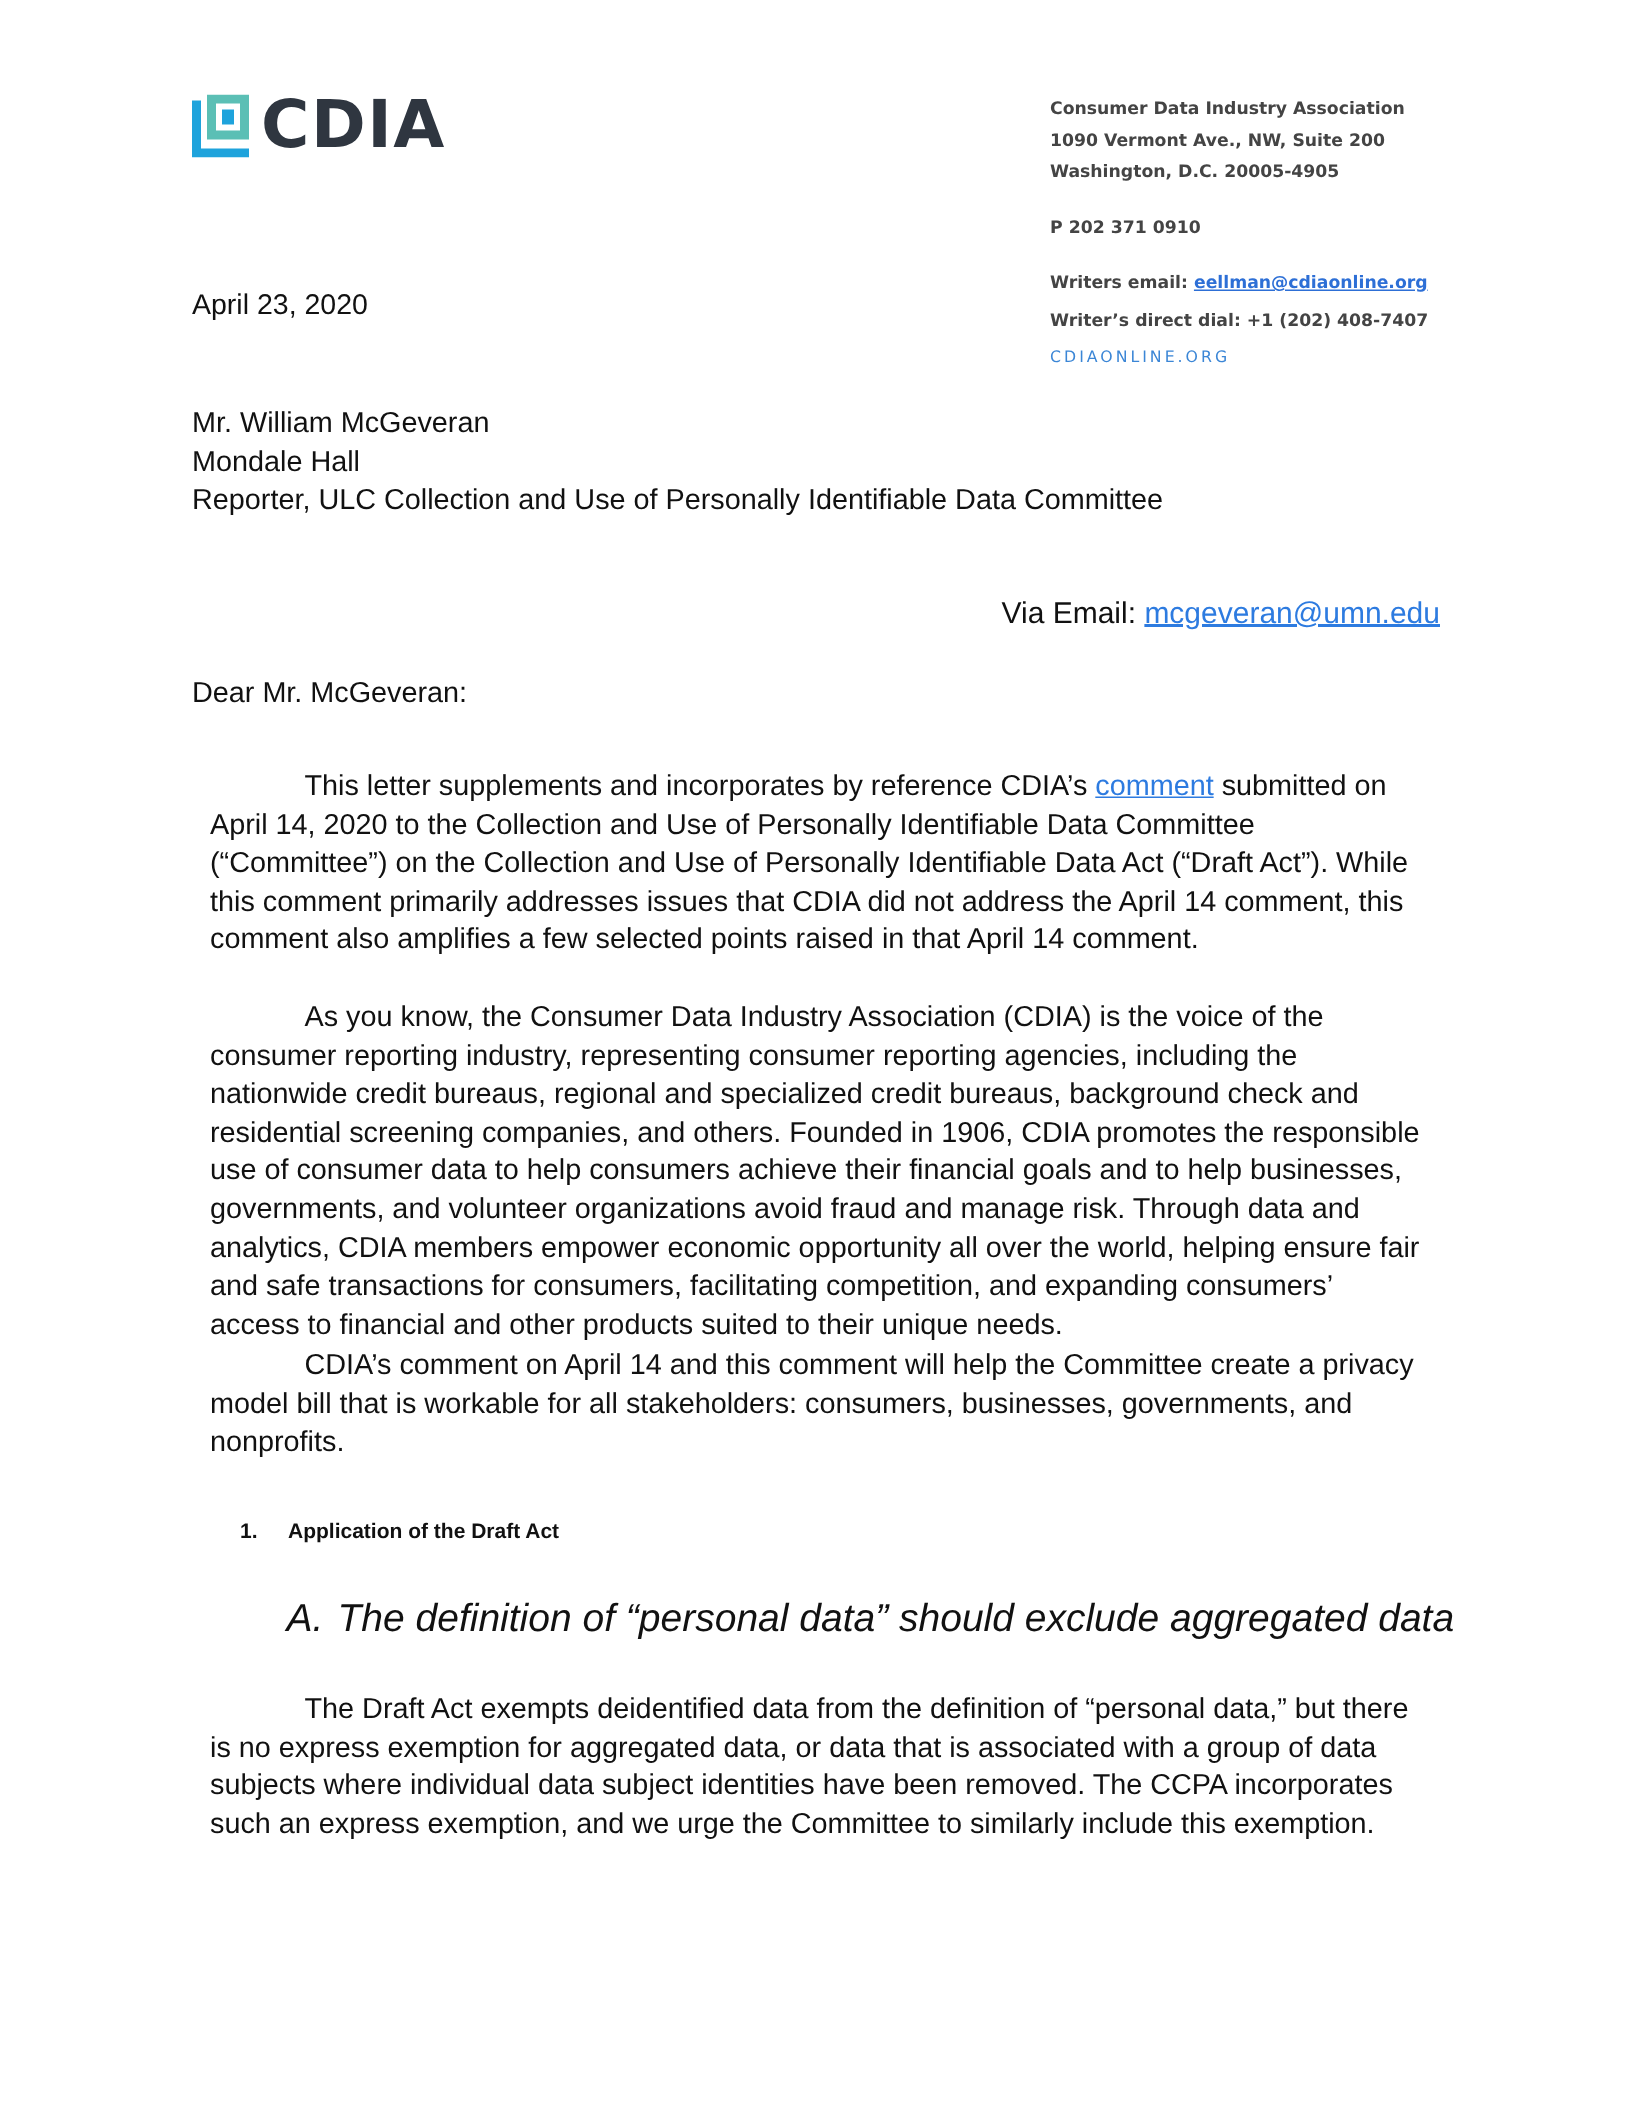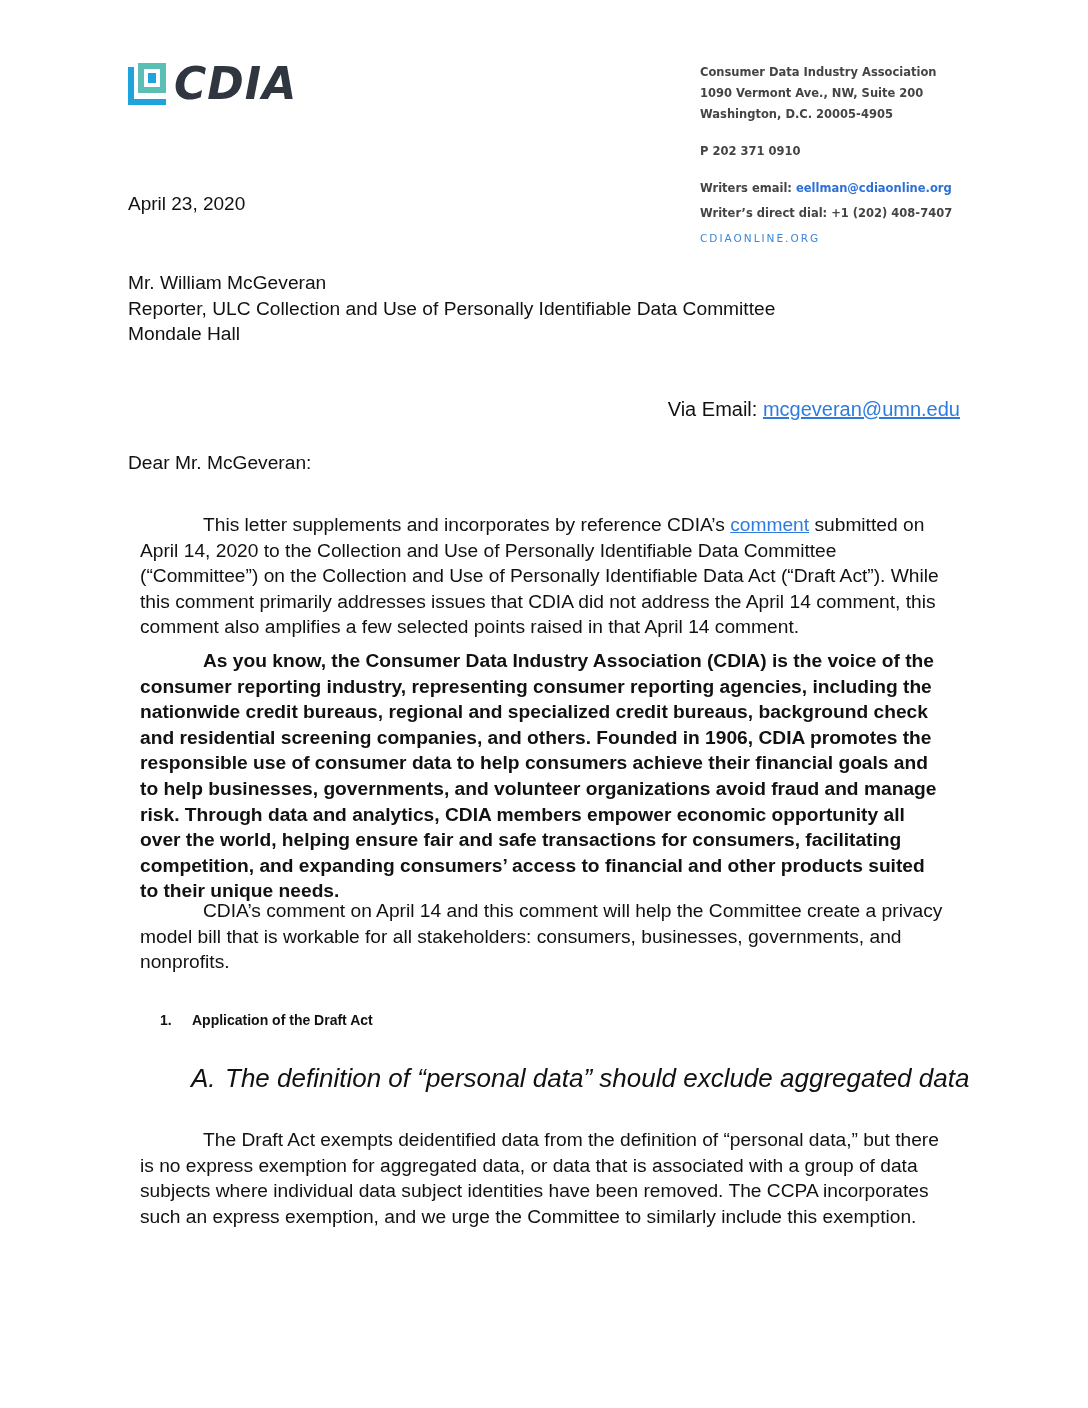--- a/index.html
+++ b/index.html
@@ -1,36 +1,36 @@
 <!DOCTYPE html>
 <html><head>
 <meta charset="utf-8">
 <style>
   html, body { margin: 0; padding: 0; background: #ffffff; }
   body { width: 1088px; height: 1408px; position: relative; overflow: hidden;
          font-family: "Liberation Sans", sans-serif; color: #111; }
-  .logo { position: absolute; left: 128px; top: 62px; height: 44px; display: flex; align-items: center; font-style: italic; }
+  .logo { position: absolute; left: 128px; top: 62px; height: 44px; display: flex; align-items: center; }
   .logo-mark { width: 38px; height: 42px; position: relative; margin-right: 8px; }
   .logo-text { font-family: "DejaVu Sans", sans-serif; font-weight: bold; font-size: 44px;
                color: #2f3640; letter-spacing: 1px; line-height: 44px; }
   .org { position: absolute; left: 700px; top: 62px; font-family: "DejaVu Sans", sans-serif;
          font-size: 11.5px; font-weight: bold; color: #444; }
   .org div { height: 21px; line-height: 21px; white-space: nowrap; }
   .org .gap { height: 16px; }
-  .org a { color: #2d6fd6; }
+  .org a { color: #2d6fd6; text-decoration: underline; }
   .org .site { color: #3b86d6; font-weight: normal; letter-spacing: 2px; font-size: 10.5px; }
   .date { position: absolute; left: 128px; top: 193px; font-size: 19px; }
   .letter { position: absolute; left: 128px; width: 832px; font-size: 19.2px; line-height: 25.6px; }
   .addr { top: 270px; }
   .via { position: absolute; right: 128px; top: 398px; font-size: 20px; }
   .link { color: #2d7be0; text-decoration: underline; }
   .salutation { top: 450px; }
   .para { text-indent: 63px; margin: 12px; }
   .p1 { top: 500px; }
-  .p2 { top: 636px; font-weight: bold; }
+  .p2 { top: 654px; }
   .p3 { top: 886px; }
   .h1 { position: absolute; left: 160px; top: 1012px; font-size: 14px; font-weight: bold; }
   .h1 .num { display: inline-block; width: 32px; }
   .h2 { position: absolute; left: 191px; top: 1063px; font-size: 26px; font-style: italic; }
   .h2 .num { display: inline-block; width: 34px; }
   .p4 { top: 1115px; }
   sup { font-size: 11px; }
 </style>
 </head>
 <body>
@@ -57,22 +57,22 @@
     <span>Writers email: </span><a>eellman@cdiaonline.org</a>
   </div>
   <div style="margin-top:4px">Writer’s direct dial: +1 (202) 408-7407</div>
   <div class="site" style="margin-top:4px">CDIAONLINE.ORG</div>
 </div>
 
 <div class="date">April 23, 2020</div>
 
 <div class="letter addr">
   <div>Mr. William McGeveran</div>
+  <div>Mondale Hall</div>
   <div>Reporter, ULC Collection and Use of Personally Identifiable Data Committee</div>
-  <div>Mondale Hall</div>
 </div>
 
 <div class="via">
   <span>Via Email: </span><span class="link">mcgeveran@umn.edu</span>
 </div>
 
 <div class="letter salutation">Dear Mr. McGeveran:</div>
 
 <div class="letter p1">
   <p class="para"><span>This letter supplements and incorporates by reference CDIA’s </span><span class="link">comment</span><span> submitted on April 14, 2020 to the Collection and Use of Personally Identifiable Data Committee (“Committee”) on the Collection and Use of Personally Identifiable Data Act (“Draft Act”). While this comment primarily addresses issues that CDIA did not address the April 14 comment, this comment also amplifies a few selected points raised in that April 14 comment.</span></p>

